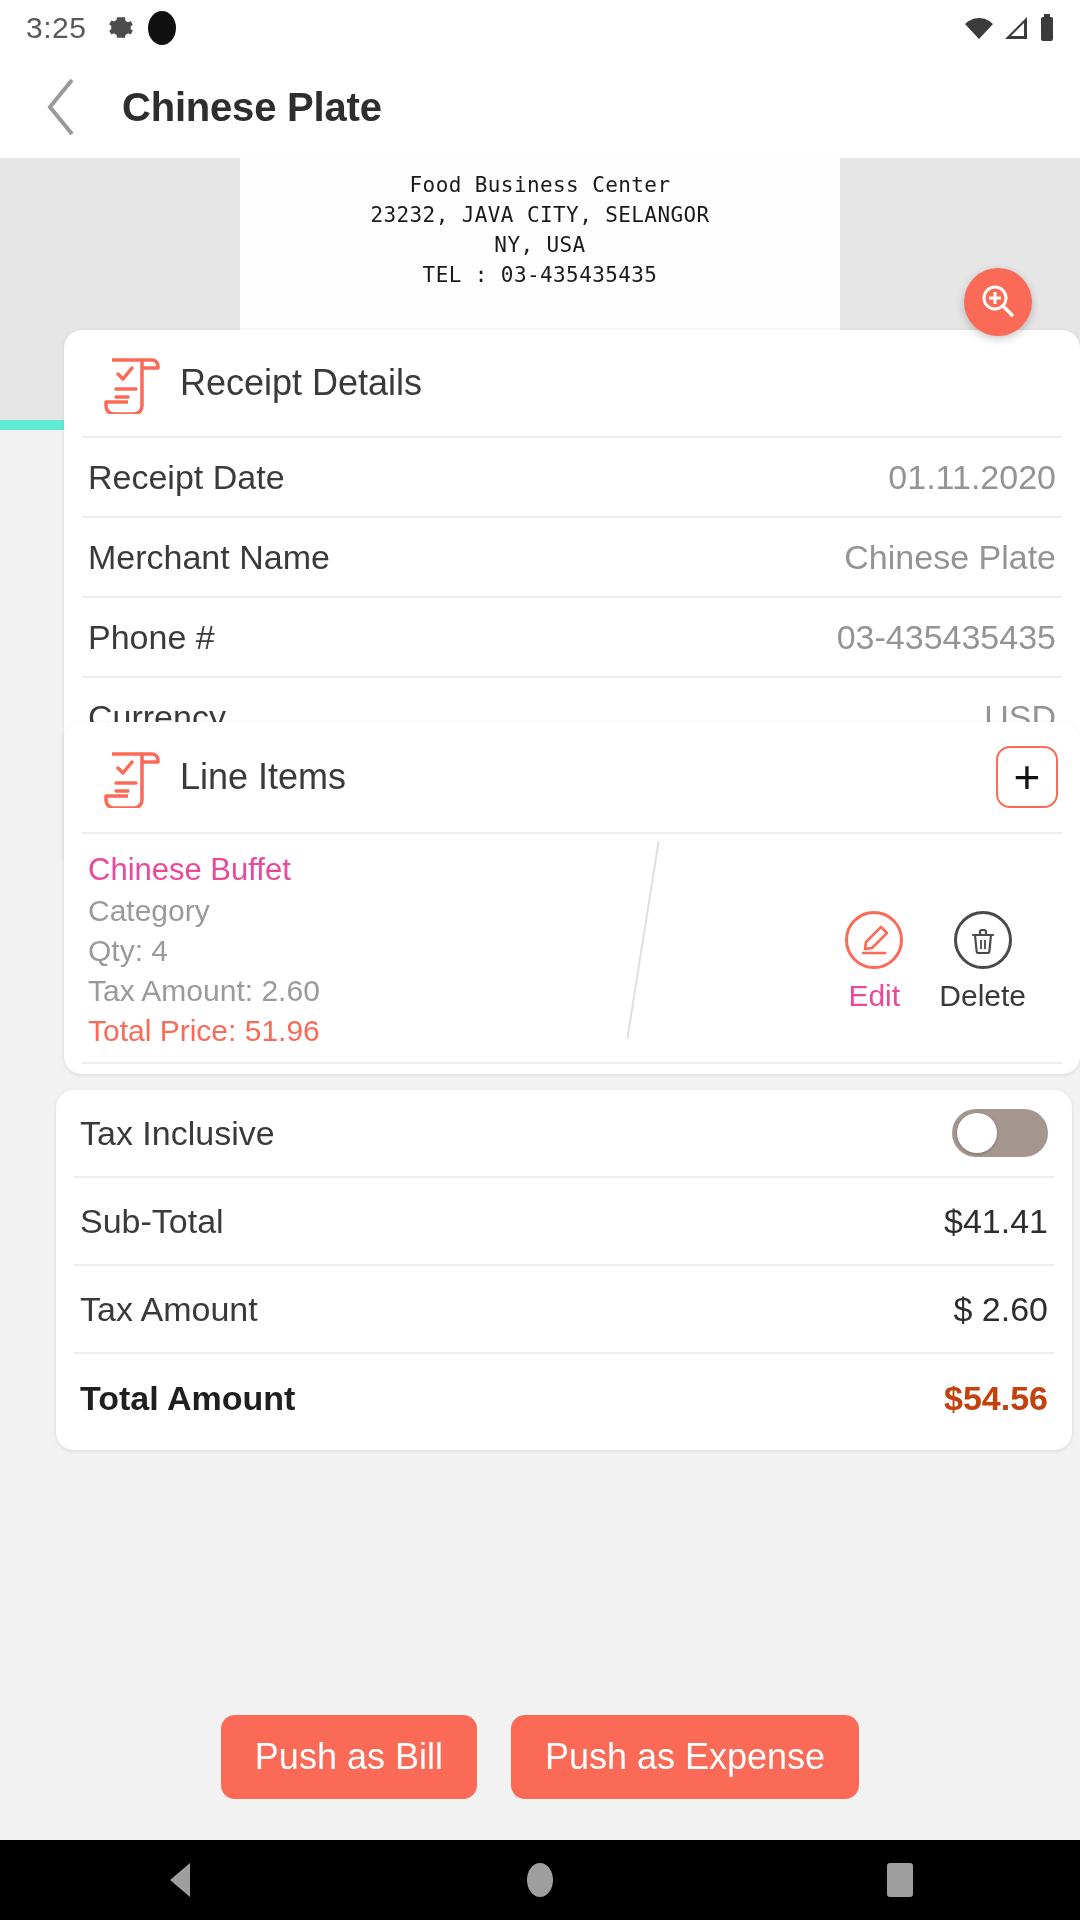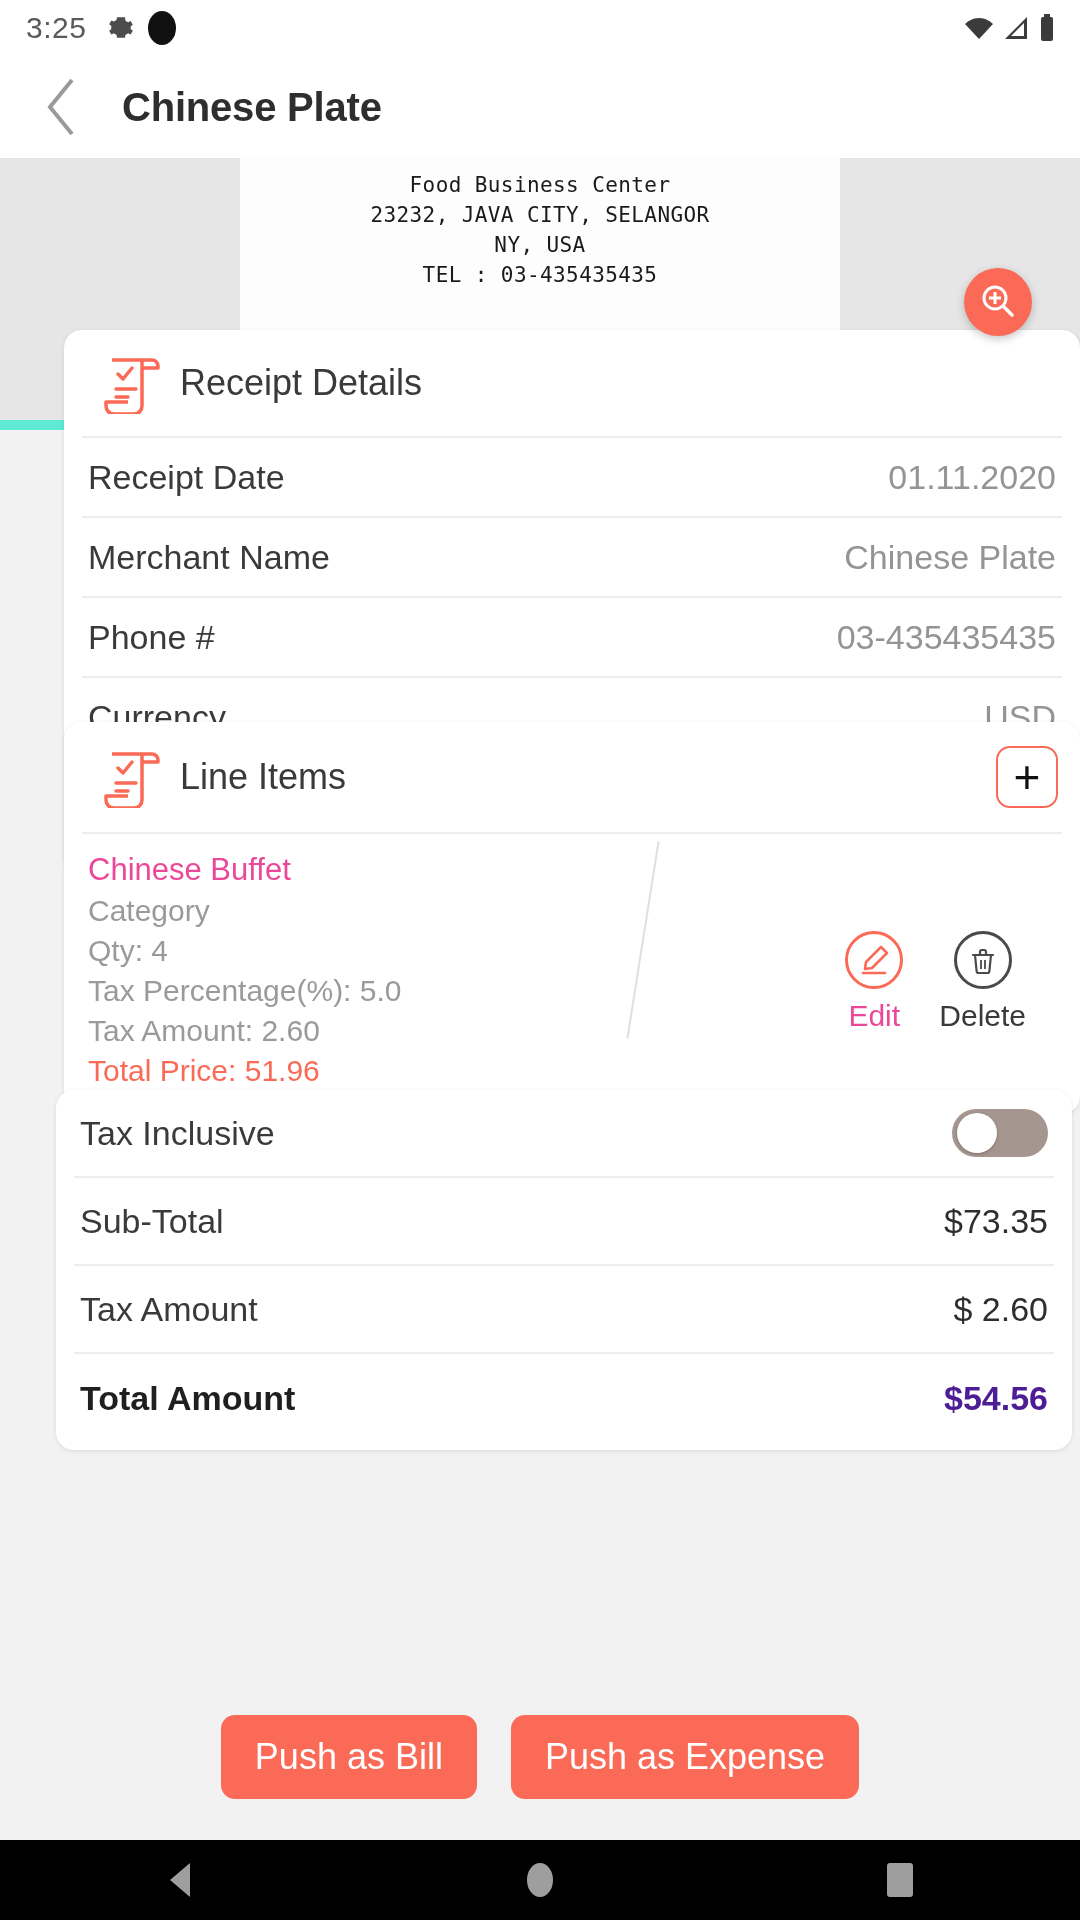--- a/index.html
+++ b/index.html
@@ -186,21 +186,21 @@
   }
   .trow {
     display: flex; align-items: center;
     height: 88px; margin: 0 18px; padding: 0 6px;
     border-bottom: 2px solid #ededed;
   }
   .trow:last-child { border-bottom: none; }
   .trow-label { font-size: 34px; color: #3a3a3a; }
   .trow-value { margin-left: auto; font-size: 34px; color: #2e2e2e; }
   .trow.total .trow-label { font-weight: bold; color: #1f1f1f; }
-  .trow.total .trow-value { font-weight: bold; color: #4c1d95; }
+  .trow.total .trow-value { font-weight: bold; color: #c2410c; }
 
   .toggle {
     margin-left: auto;
     width: 96px; height: 48px; border-radius: 24px;
     background: #a5968f; position: relative; cursor: pointer;
   }
   .toggle .knob {
     position: absolute; top: 4px; left: 5px;
     width: 40px; height: 40px; border-radius: 50%;
     background: #ffffff;
@@ -351,21 +351,20 @@
         </svg>
         <span class="card-header-title">Line Items</span>
         <span class="add-btn">+</span>
       </div>
 
       <div class="li-body">
         <span class="li-texts">
           <span class="li-title">Chinese Buffet</span>
           <span class="li-line">Category</span>
           <span class="li-line">Qty: 4</span>
-          <span class="li-line">Tax Percentage(%): 5.0</span>
           <span class="li-line">Tax Amount: 2.60</span>
           <span class="li-total">Total Price: 51.96</span>
         </span>
         <span class="li-divider"></span>
         <span class="li-actions">
           <span class="action">
             <span class="action-circle">
               <svg width="34" height="34" viewBox="0 0 34 34">
                 <path d="M24 4 l6 6 l-15 15 l-7 1 l1 -7 z" stroke="#fa6a56" stroke-width="2.6" fill="none" stroke-linejoin="round"></path>
                 <line x1="6" y1="30" x2="28" y2="30" stroke="#fa6a56" stroke-width="2.6" stroke-linecap="round"></line>
@@ -391,21 +390,21 @@
 
     <div class="card card-totals">
       <div class="trow">
         <span class="trow-label">Tax Inclusive</span>
         <span class="toggle">
           <span class="knob"></span>
         </span>
       </div>
       <div class="trow">
         <span class="trow-label">Sub-Total</span>
-        <span class="trow-value">$73.35</span>
+        <span class="trow-value">$41.41</span>
       </div>
       <div class="trow">
         <span class="trow-label">Tax Amount</span>
         <span class="trow-value">$ 2.60</span>
       </div>
       <div class="trow total">
         <span class="trow-label">Total Amount</span>
         <span class="trow-value">$54.56</span>
       </div>
     </div>

